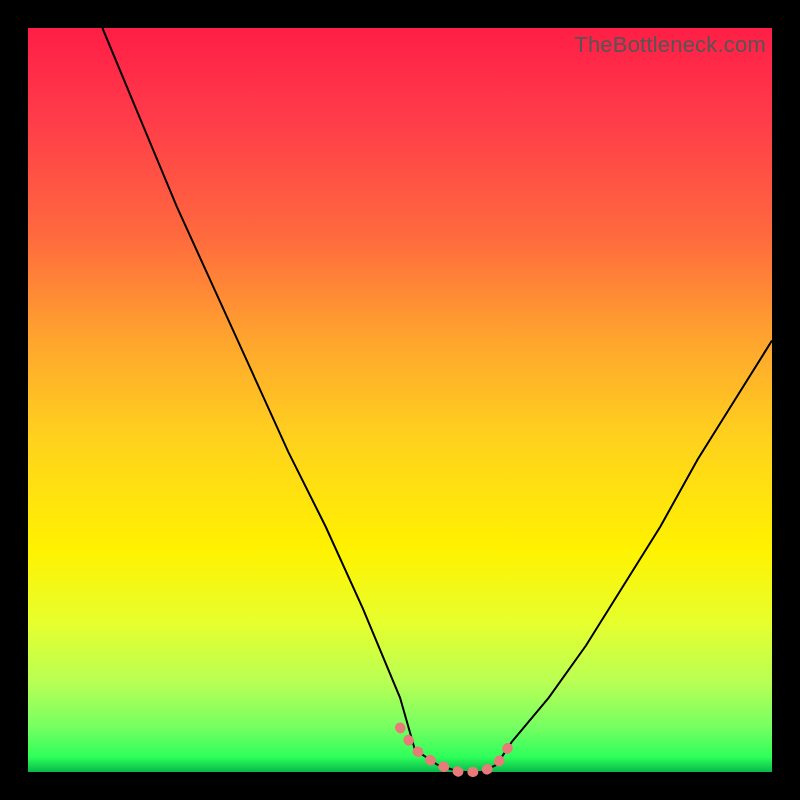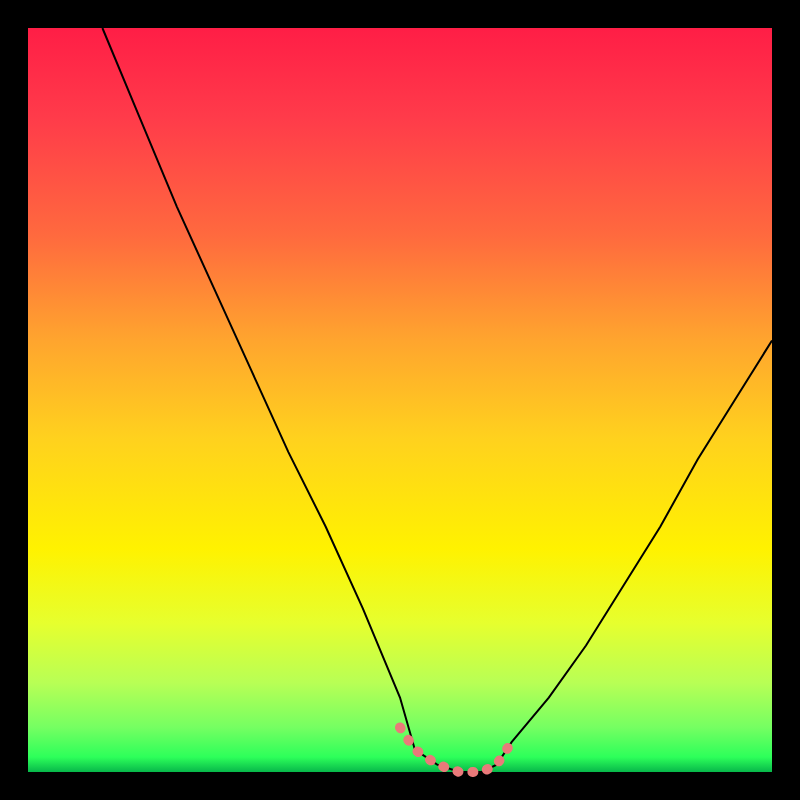--- a/index.html
+++ b/index.html
@@ -60,19 +60,20 @@
     stroke-linecap: round;
     stroke-linejoin: round;
     stroke-dasharray: 1 14; 
   }
 </style>
 </head>
 <body>
 
 <div class="plot-area">
 
+  <div class="watermark">TheBottleneck.com</div>
 
   <svg class="curve" viewBox="0 0 744 744" preserveAspectRatio="none">
     <path class="main-path" d="M74.4 0.0 L111.6 89.3 L148.8 178.6 L186.0 260.4 L223.2 342.2 L260.4 424.1 L297.6 498.5 L334.8 580.3 L372.0 669.6 L386.9 721.7 L409.2 736.6 L431.5 744.0 L453.8 744.0 L468.7 736.6 L483.6 714.2 L520.8 669.6 L558.0 617.5 L595.2 558.0 L632.4 498.5 L669.6 431.5 L706.8 372.0 L744.0 312.5"></path>
     <path class="bottom-segment" d="M372.0 699.4 L386.9 721.7 L409.2 736.6 L431.5 744.0 L453.8 744.0 L468.7 736.6 L483.6 714.2"></path>
   </svg>
 
 </div>
 
 </body></html>

